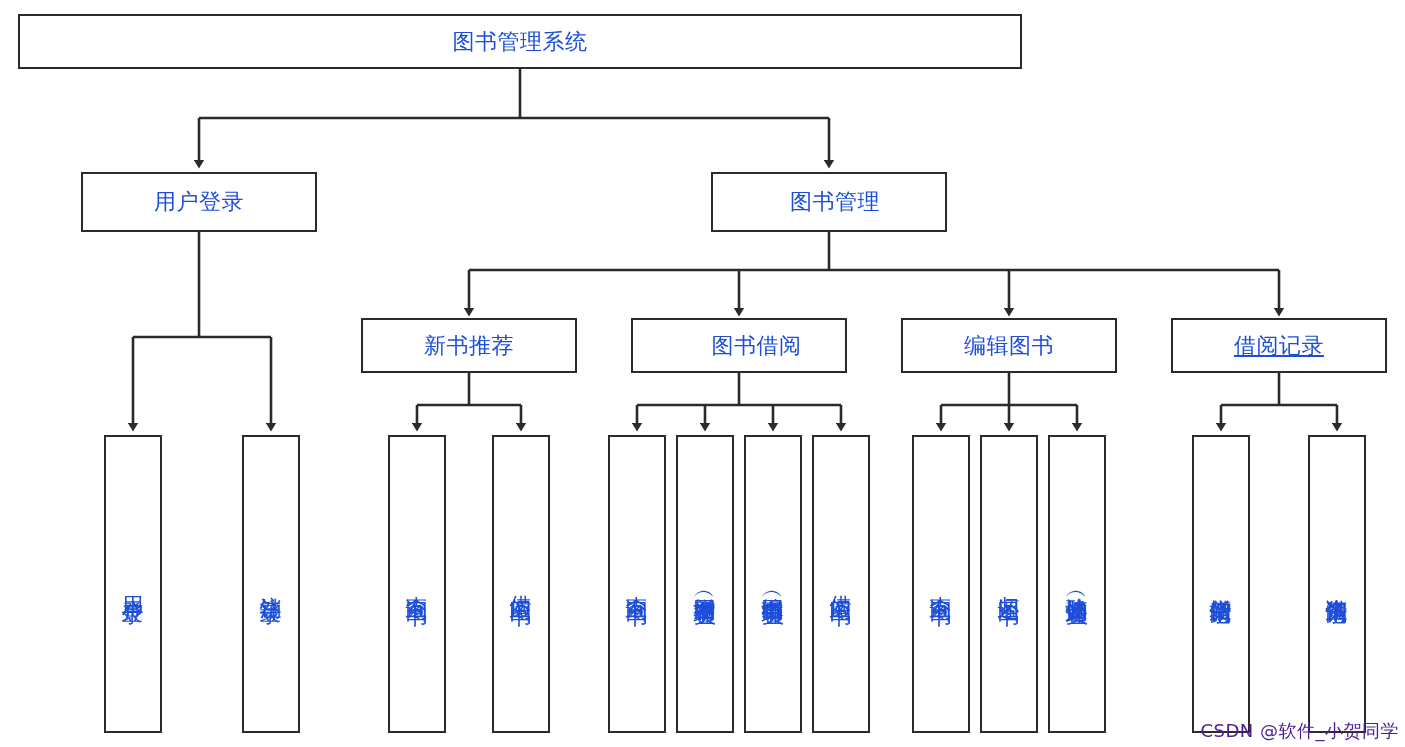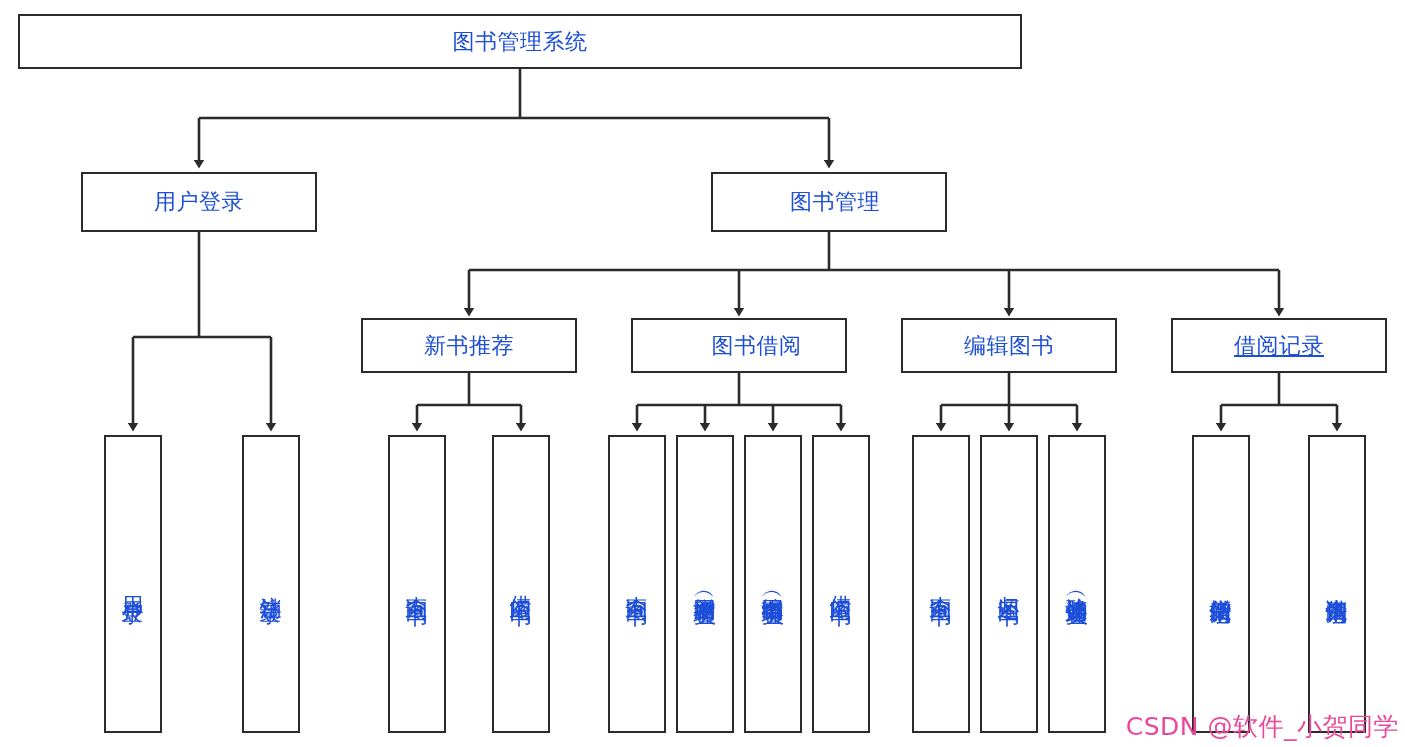--- a/index.html
+++ b/index.html
@@ -57,22 +57,22 @@
     display: block;
     text-align: center;
   }
   .node-v-tight {
     letter-spacing: 1px;
   }
   #watermark {
     position: absolute;
     right: 6px;
     bottom: 4px;
-    font-size: 25px;
-    color: #ec4899;
+    font-size: 18px;
+    color: #4c1d95;
     white-space: nowrap;
     font-family: "DejaVu Sans", "Liberation Sans", sans-serif;
     letter-spacing: 0.5px;
   }
 </style>
 </head>
 <body>
 
 <div id="canvas">
 

